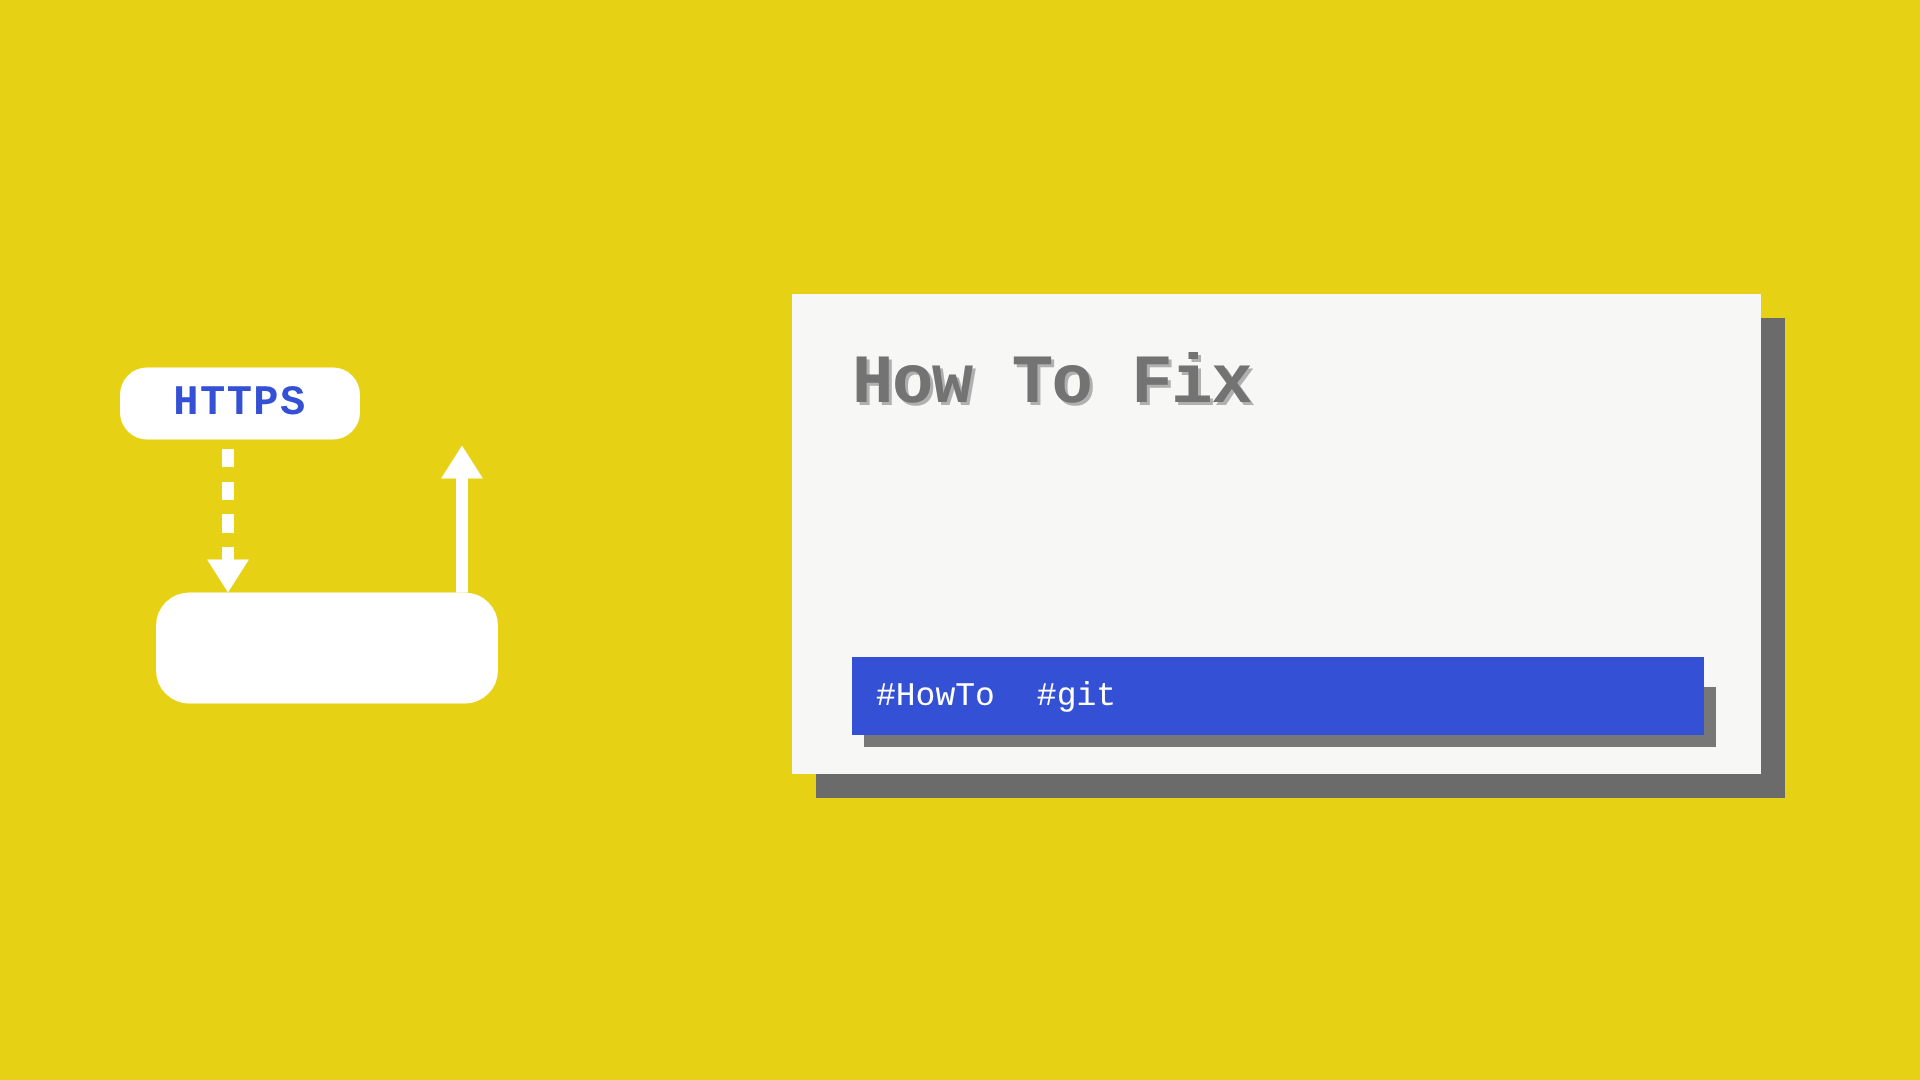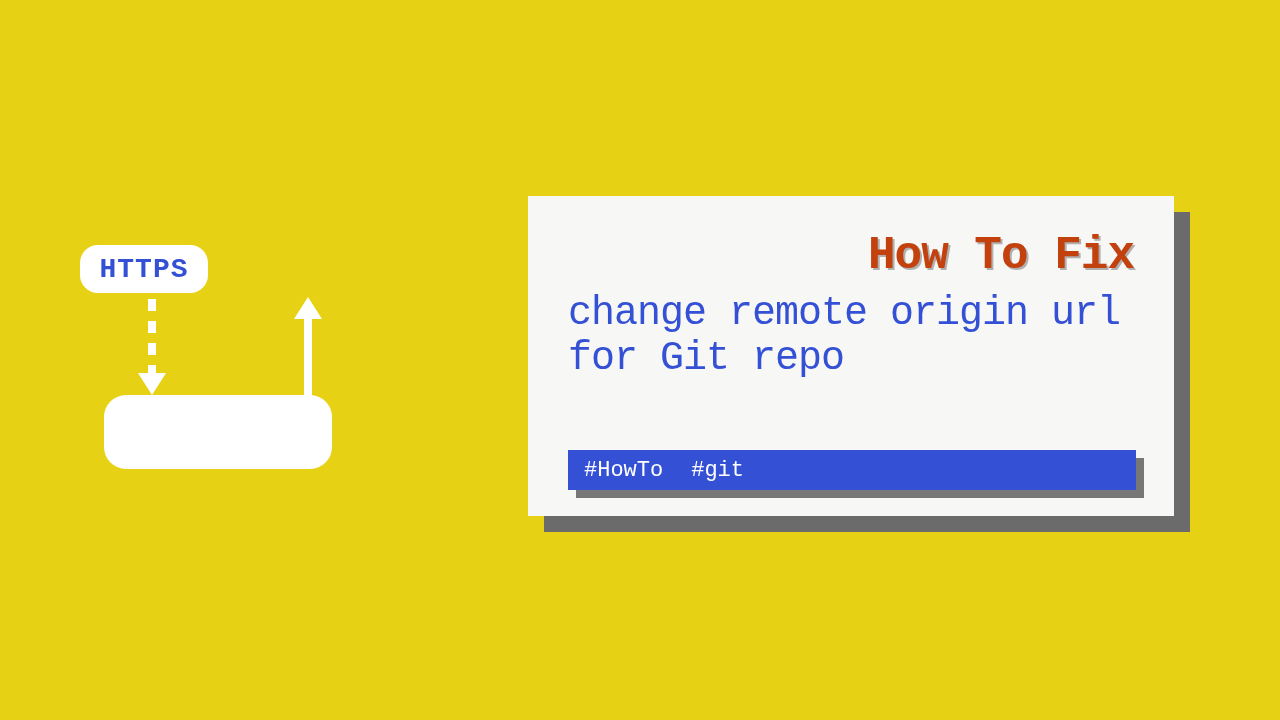--- a/index.html
+++ b/index.html
@@ -25,21 +25,21 @@
     background: #ffffff;
     border-radius: 18px;
     display: flex;
     align-items: center;
     justify-content: center;
     font-weight: bold;
     font-size: 28px;
     color: #3451d6;
     letter-spacing: 1px;
   }
-  .node-https { left: 0; top: 0; width: 128px; height: 48px; }
+  .node-https { left: 0; top: 0; width: 160px; height: 48px; }
   .node-ssh   { left: 160px; top: 0; width: 136px; height: 48px; }
   .node-bottom{ left: 24px; top: 150px; width: 228px; height: 74px; border-radius: 22px; }
 
   
   .arrow {
     position: absolute;
     width: 8px;
     background: #ffffff;
   }
   
@@ -85,45 +85,44 @@
     left: 528px; top: 196px;
     width: 646px; height: 320px;
     background: #f7f7f5;
     padding: 34px 40px 28px 40px;
     display: flex;
     flex-direction: column;
   }
   .title {
     font-size: 46px;
     font-weight: bold;
-    color: #c2410c;
+    color: #737373;
     text-shadow: 2px 2px 0 #b0b0b0;
     letter-spacing: -1px;
     margin-bottom: 10px;
-    text-align: right;
   }
   .subtitle {
     font-size: 40px;
     font-weight: normal;
     color: #3451d6;
     line-height: 1.12;
     letter-spacing: -1px;
     margin-bottom: auto;
   }
 
   .tagbar-shadow {
     position: absolute;
     left: 48px; bottom: 18px;
     width: 568px; height: 40px;
     background: #777;
   }
   .tagbar {
     position: absolute;
     left: 40px; bottom: 26px;
-    width: 568px; height: 40px;
+    width: 568px; height: 52px;
     background: #3451d6;
     color: #ffffff;
     font-size: 22px;
     display: flex;
     align-items: center;
     padding-left: 16px;
     gap: 28px;
     font-weight: normal;
   }
 </style>
@@ -137,19 +136,18 @@
   <div class="arrow arrow-dashed"></div>
   <div class="arrow arrow-up"></div>
   <div class="node node-bottom">
     <span></span>
   </div>
 </div>
 
 <div class="card-shadow"></div>
 <div class="card">
   <div class="title">How To Fix</div>
-  <div class="subtitle">change remote origin url for Git repo</div>
   <div class="tagbar-shadow"></div>
   <div class="tagbar">
     <span>#HowTo</span>
     <span>#git</span>
   </div>
 </div>
 
 </body></html>

